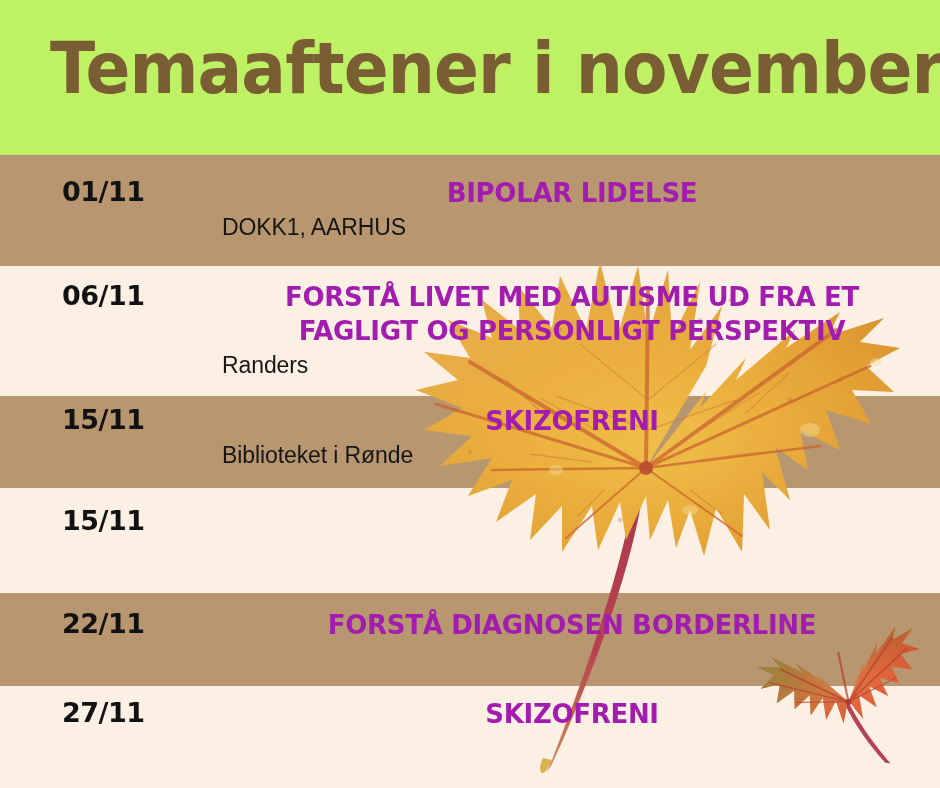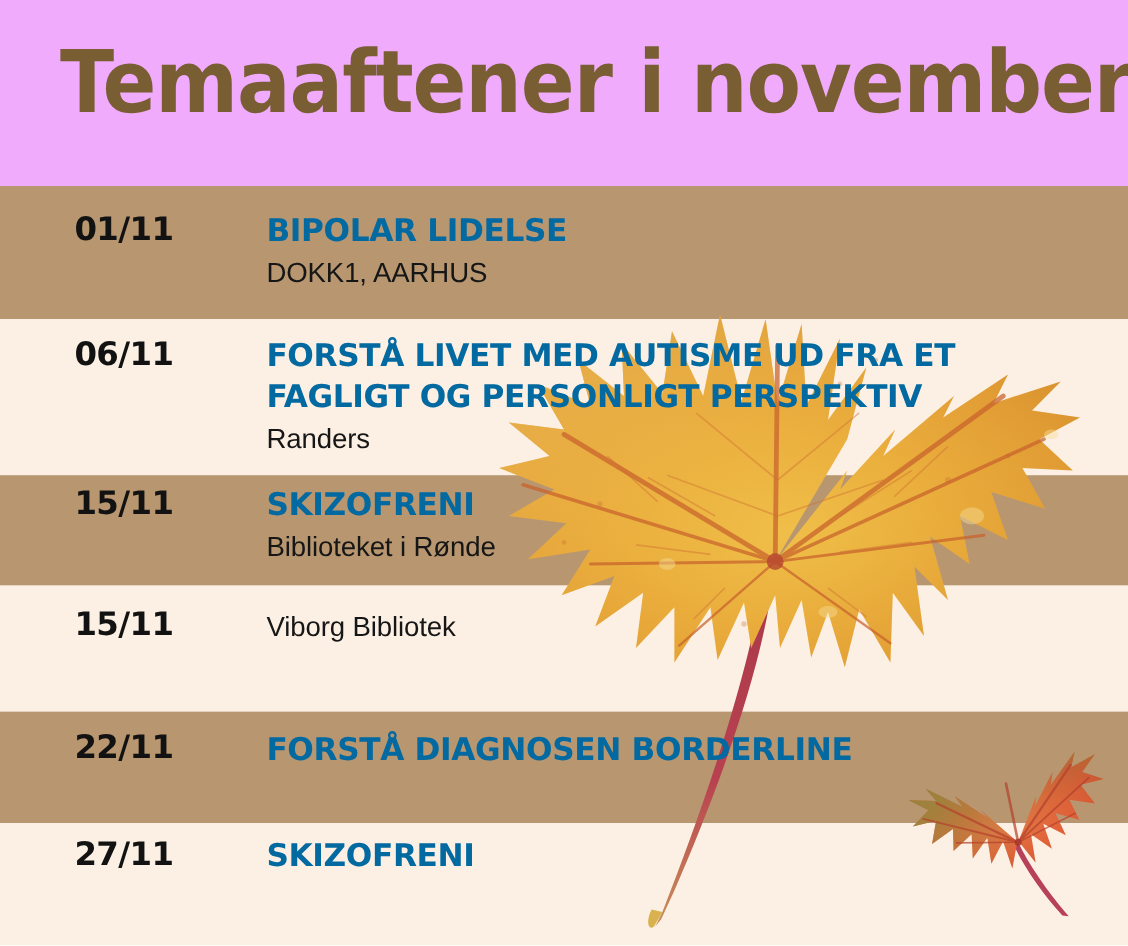--- a/index.html
+++ b/index.html
@@ -23,21 +23,21 @@
     overflow: hidden;
   }
 
   
   .header {
     position: absolute;
     left: 0;
     top: 0;
     width: 940px;
     height: 155px;
-    background: #f0abfc;
+    background: #bef264;
     z-index: 5;
   }
   .poster-title {
     position: absolute;
     left: 50px;
     top: 26px;
     font-family: "DejaVu Sans", sans-serif;
     font-weight: bold;
     font-size: 72px;
     line-height: 84px;
@@ -99,24 +99,25 @@
   .row-body {
     position: absolute;
     left: 222px;
     width: 700px;
   }
   .row-title {
     font-family: "DejaVu Sans", sans-serif;
     font-weight: bold;
     font-size: 26px;
     line-height: 34px;
-    color: #0369a1;
+    color: #a21caf;
     letter-spacing: -0.3px;
     margin: 0;
     white-space: pre-line;
+    text-align: center;
   }
   .row-venue {
     font-family: "Liberation Sans", sans-serif;
     font-weight: normal;
     font-size: 23px;
     line-height: 30px;
     color: #161616;
     letter-spacing: -0.1px;
     margin: 2px 0 0 0;
     white-space: nowrap;
@@ -318,21 +319,20 @@
       <div class="row-date">15/11</div>
       <div class="row-body">
         <div class="row-title">SKIZOFRENI</div>
         <div class="row-venue">Biblioteket i Rønde</div>
       </div>
     </div>
 
     <div class="row" style="top:505px;">
       <div class="row-date">15/11</div>
       <div class="row-body">
-        <div class="row-venue">Viborg Bibliotek</div>
       </div>
     </div>
 
     <div class="row" style="top:608px;">
       <div class="row-date">22/11</div>
       <div class="row-body">
         <div class="row-title">FORSTÅ DIAGNOSEN BORDERLINE</div>
       </div>
     </div>
 

